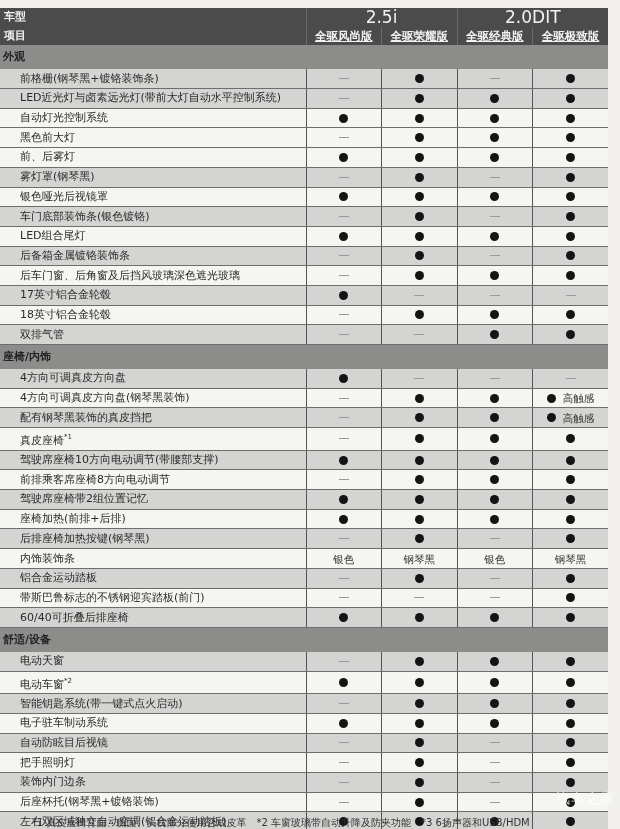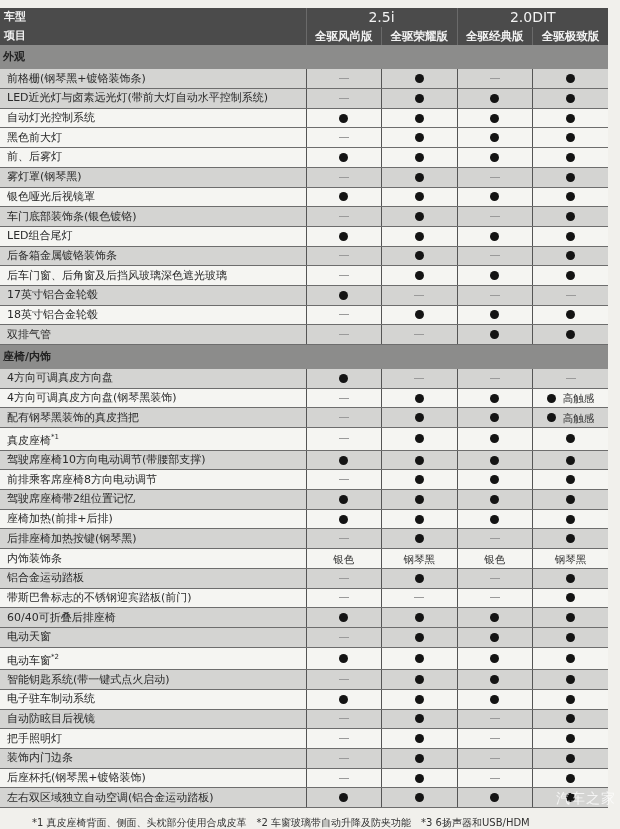--- a/index.html
+++ b/index.html
@@ -12,25 +12,25 @@
   }
   .table {
     position: absolute; left: 0; top: 8px; width: 608px;
     border-collapse: collapse; table-layout: fixed;
   }
   .table td { height: 18.7px; padding: 0; font-size: 11px; line-height: 18px; white-space: nowrap; overflow: hidden; }
   .col-label { width: 306px; }
   .col-v { width: 75.5px; }
   .hdr td { background: #4b4b4b; color: #f2f2f2; font-weight: bold; }
   .hdr td.lbl { padding-left: 4px; }
-  .hdr td.grp { text-align: center; font-size: 14px; font-weight: normal; border-left: 1px solid #6a6a6a; }
-  .hdr td.trim { text-align: center; font-size: 11.5px; border-left: 1px solid #6a6a6a; }
+  .hdr td.grp { text-align: center; font-size: 17px; font-weight: normal; border-left: 1px solid #6a6a6a; }
+  .hdr td.trim { text-align: center; font-size: 11.5px; border-left: 1px solid #6a6a6a; text-decoration: underline; }
   .sec td { background: #8c8c8b; color: #222; font-weight: bold; padding-left: 3px; height: 24px; }
   .row td { border-bottom: 1px solid #6d6d6d; }
-  .row td.lbl { padding-left: 7px; border-right: 1px solid #555; }
+  .row td.lbl { padding-left: 20px; border-right: 1px solid #555; }
   .row td.v { text-align: center; border-left: 1px solid #555; }
   .row.gray td { background: #d4d4d2; }
   .row.white td { background: #f5f5f2; }
   .dot { display: inline-block; width: 9px; height: 9px; border-radius: 50%; background: #141414; vertical-align: middle; }
   .dash { display: inline-block; width: 10px; height: 1px; background: #9a9a9a; vertical-align: middle; }
   .cell-text { font-size: 10.5px; vertical-align: middle; color: #333; }
   .cell-note { font-size: 10.5px; vertical-align: middle; color: #333; margin-left: 7px; }
   .footnote {
     position: absolute; left: 32px; top: 816px; font-size: 10px; color: #333; white-space: nowrap;
   }
@@ -251,20 +251,23 @@
         <td class="v"><span class="dash"></span></td>
         <td class="v"><span class="dot"></span></td>
       </tr>
       <tr class="row gray">
         <td class="lbl"><span>60/40可折叠后排座椅</span></td>
         <td class="v"><span class="dot"></span></td>
         <td class="v"><span class="dot"></span></td>
         <td class="v"><span class="dot"></span></td>
         <td class="v"><span class="dot"></span></td>
       </tr>
+      <tr class="sec">
+        <td colspan="5">舒适/设备</td>
+      </tr>
       <tr class="row gray">
         <td class="lbl"><span>电动天窗</span></td>
         <td class="v"><span class="dash"></span></td>
         <td class="v"><span class="dot"></span></td>
         <td class="v"><span class="dot"></span></td>
         <td class="v"><span class="dot"></span></td>
       </tr>
       <tr class="row white">
         <td class="lbl"><span>电动车窗</span><sup>*2</sup></td>
         <td class="v"><span class="dot"></span></td>

